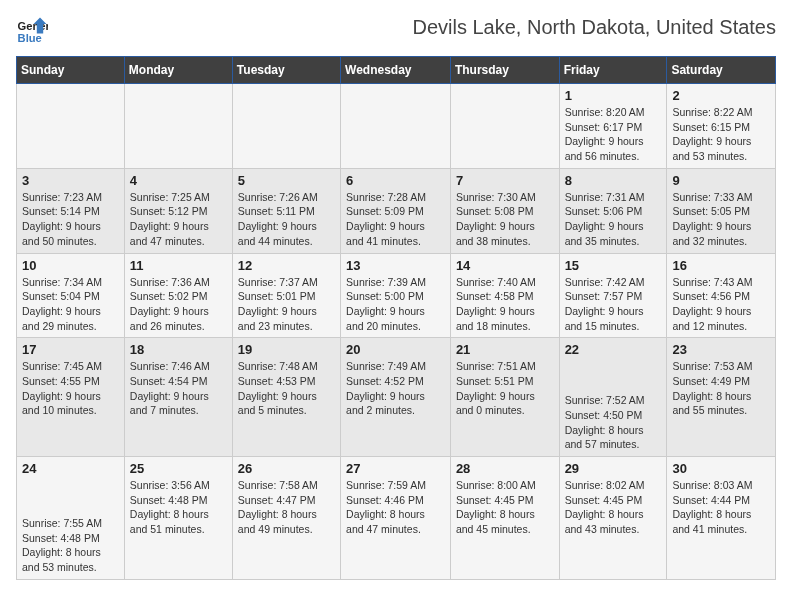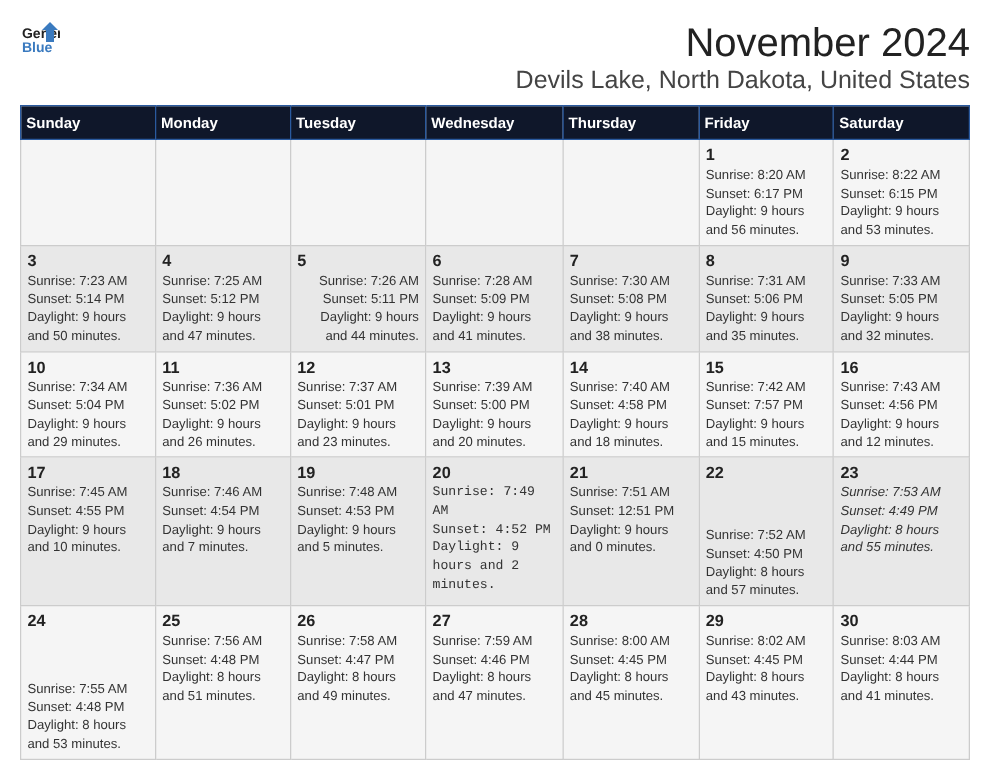--- a/index.html
+++ b/index.html
@@ -36,21 +36,21 @@
     .cal-subtitle {
       font-size: 20px;
       color: #444;
     }
     table {
       width: 100%;
       border-collapse: collapse;
       font-size: 11px;
     }
     thead tr {
-      background-color: #0f172a;
+      background-color: #404040;
       color: #fff;
       margin-left: 20px;
     }
     thead th {
       padding: 6px 4px;
       text-align: left;
       font-weight: bold;
       font-size: 12px;
       border: 1px solid #2a5a9f;
     }
@@ -90,21 +90,20 @@
 
 <div class="header-area">
   <div class="logo">
     <svg class="logo-icon" viewBox="0 0 40 40">
       <text x="2" y="18" font-size="14" font-weight="bold" fill="#222" font-family="Arial">General</text>
       <text x="2" y="32" font-size="14" font-weight="bold" fill="#3a7abf" font-family="Arial">Blue</text>
       <polygon points="30,2 38,10 34,10 34,22 26,22 26,10 22,10" fill="#3a7abf"></polygon>
     </svg>
   </div>
   <div class="title-area">
-    <div class="cal-title">November 2024</div>
     <div class="cal-subtitle">Devils Lake, North Dakota, United States</div>
   </div>
 </div>
 
 <table>
   <thead>
     <tr>
       <th>Sunday</th>
       <th>Monday</th>
       <th>Tuesday</th>
@@ -142,21 +141,21 @@
 Daylight: 9 hours and 50 minutes.</div>
         </td>
         <td>
           <span class="day-num">4</span>
           <div class="day-info" style="white-space: pre-line;">Sunrise: 7:25 AM
 Sunset: 5:12 PM
 Daylight: 9 hours and 47 minutes.</div>
         </td>
         <td>
           <span class="day-num">5</span>
-          <div class="day-info" style="white-space: pre-line; text-align: right;">Sunrise: 7:26 AM
+          <div class="day-info" style="white-space: pre-line;">Sunrise: 7:26 AM
 Sunset: 5:11 PM
 Daylight: 9 hours and 44 minutes.</div>
         </td>
         <td>
           <span class="day-num">6</span>
           <div class="day-info" style="white-space: pre-line;">Sunrise: 7:28 AM
 Sunset: 5:09 PM
 Daylight: 9 hours and 41 minutes.</div>
         </td>
         <td>
@@ -236,53 +235,53 @@
 Daylight: 9 hours and 7 minutes.</div>
         </td>
         <td>
           <span class="day-num">19</span>
           <div class="day-info" style="white-space: pre-line;">Sunrise: 7:48 AM
 Sunset: 4:53 PM
 Daylight: 9 hours and 5 minutes.</div>
         </td>
         <td>
           <span class="day-num">20</span>
-          <div class="day-info" style="white-space: pre-line; font-family: Liberation Mono, monospace;">Sunrise: 7:49 AM
+          <div class="day-info" style="white-space: pre-line;">Sunrise: 7:49 AM
 Sunset: 4:52 PM
 Daylight: 9 hours and 2 minutes.</div>
         </td>
         <td>
           <span class="day-num">21</span>
           <div class="day-info" style="white-space: pre-line;">Sunrise: 7:51 AM
-Sunset: 12:51 PM
+Sunset: 5:51 PM
 Daylight: 9 hours and 0 minutes.</div>
         </td>
         <td>
           <span class="day-num">22</span>
           <div class="day-info" style="white-space: pre-line; margin-top: 36px;">Sunrise: 7:52 AM
 Sunset: 4:50 PM
 Daylight: 8 hours and 57 minutes.</div>
         </td>
         <td>
           <span class="day-num">23</span>
-          <div class="day-info" style="white-space: pre-line; font-style: italic;">Sunrise: 7:53 AM
+          <div class="day-info" style="white-space: pre-line;">Sunrise: 7:53 AM
 Sunset: 4:49 PM
 Daylight: 8 hours and 55 minutes.</div>
         </td>
       </tr>
       <tr>
         <td>
           <span class="day-num">24</span>
           <div class="day-info" style="white-space: pre-line; margin-top: 40px;">Sunrise: 7:55 AM
 Sunset: 4:48 PM
 Daylight: 8 hours and 53 minutes.</div>
         </td>
         <td>
           <span class="day-num">25</span>
-          <div class="day-info" style="white-space: pre-line;">Sunrise: 7:56 AM
+          <div class="day-info" style="white-space: pre-line;">Sunrise: 3:56 AM
 Sunset: 4:48 PM
 Daylight: 8 hours and 51 minutes.</div>
         </td>
         <td>
           <span class="day-num">26</span>
           <div class="day-info" style="white-space: pre-line;">Sunrise: 7:58 AM
 Sunset: 4:47 PM
 Daylight: 8 hours and 49 minutes.</div>
         </td>
         <td>

